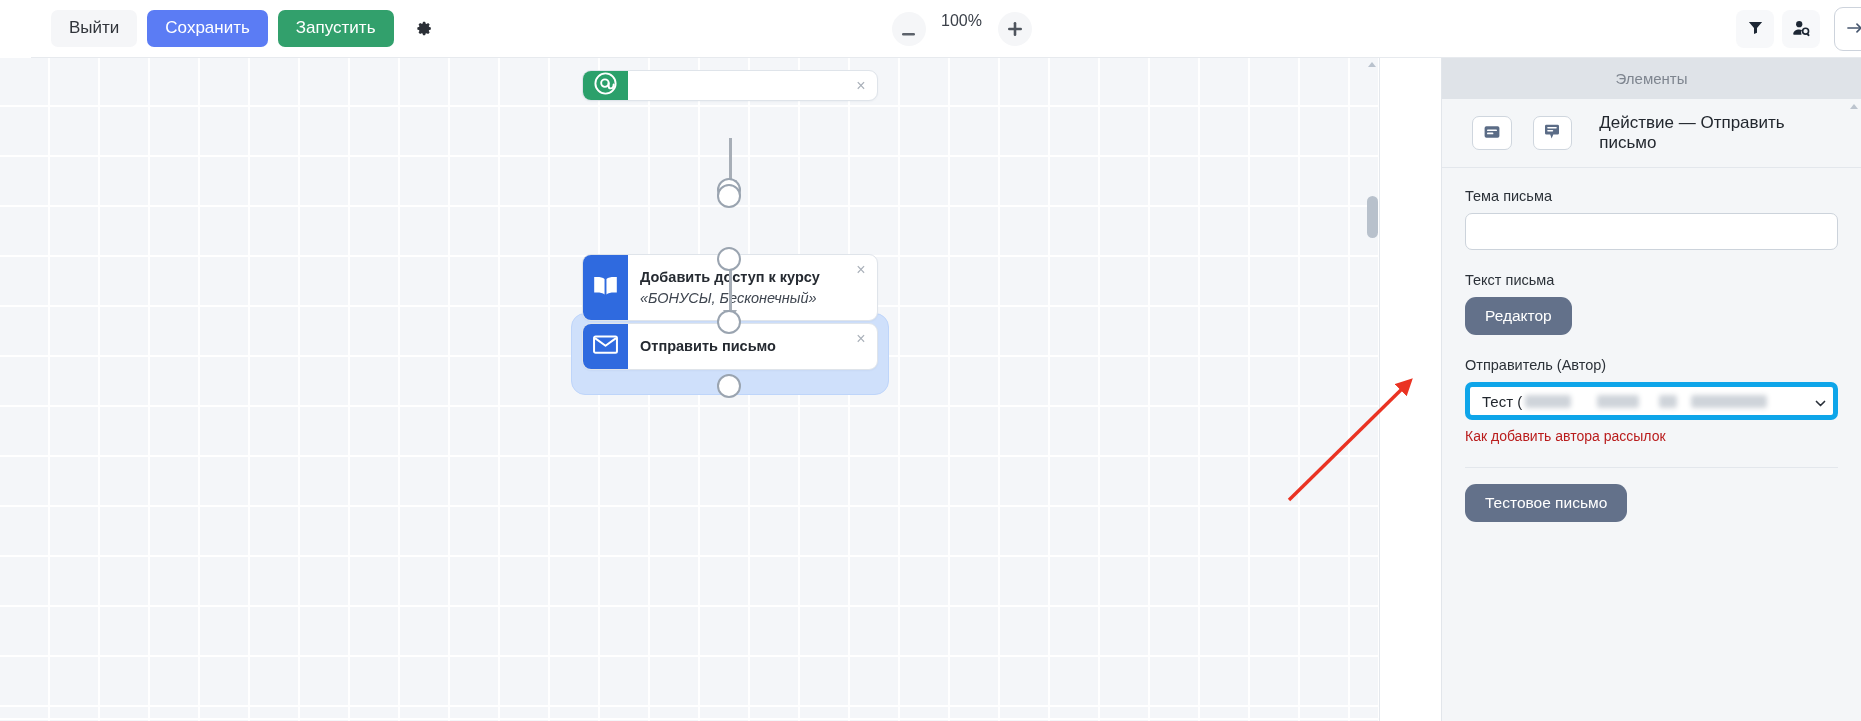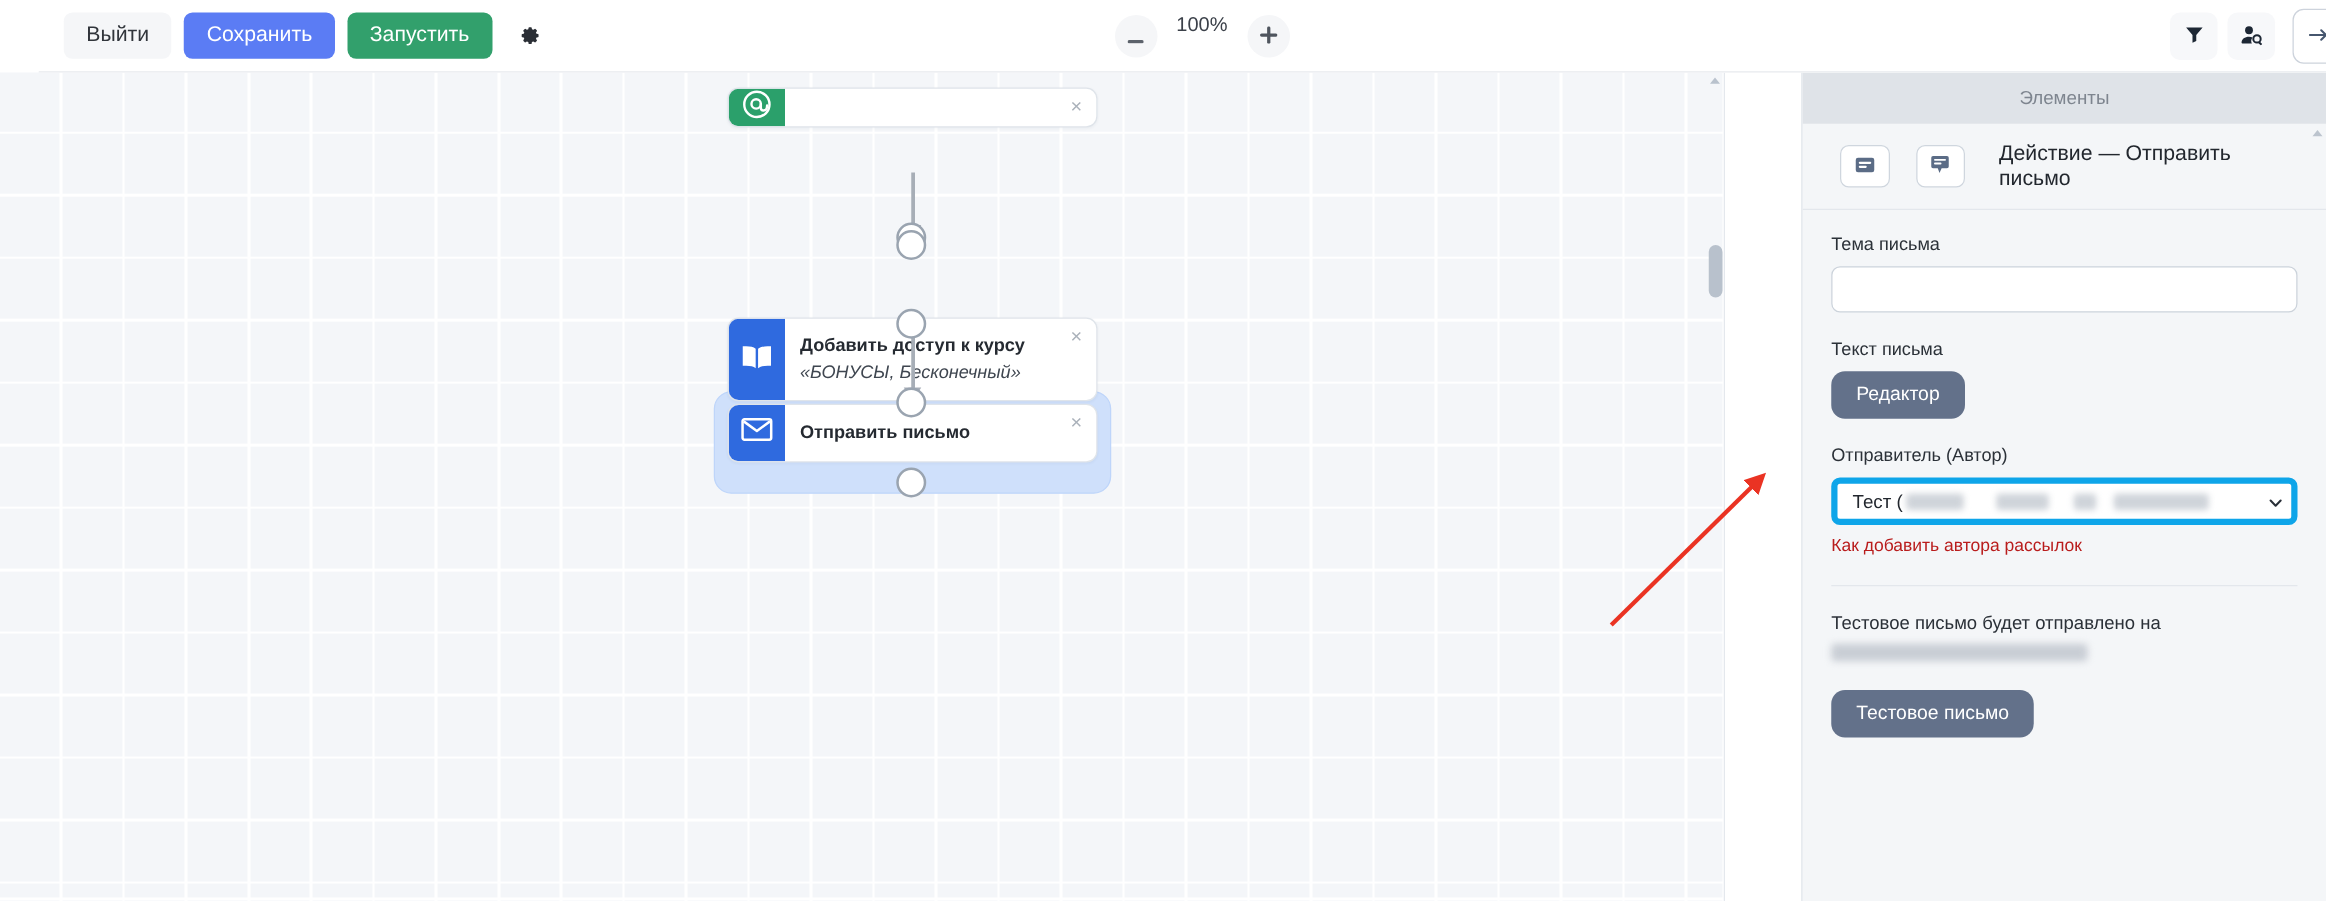--- a/index.html
+++ b/index.html
@@ -589,25 +589,20 @@
         <span class="sel-chevron">
           <svg width="11" height="11" viewBox="0 0 12 12" fill="none" stroke="#2a3039" stroke-width="1.8" stroke-linecap="round" stroke-linejoin="round">
             <path d="M1.6 3.8L6 8.2l4.4-4.4"></path>
           </svg>
         </span>
       </div>
       <a class="link-blue">Как добавить автора рассылок</a>
 
       <div id="panel-divider-2"></div>
 
-      <div class="note-text">
-        <span>Тестовое письмо будет отправлено на</span>
-        <br>
-        <span class="note-redact"></span>
-      </div>
 
       <div class="spacer-16"></div>
 
       <button class="btn-slate">Тестовое письмо</button>
     </div>
 
     <div id="panel-scrollbar">
       <div class="panel-sb-arrow"></div>
     </div>
   </div>

